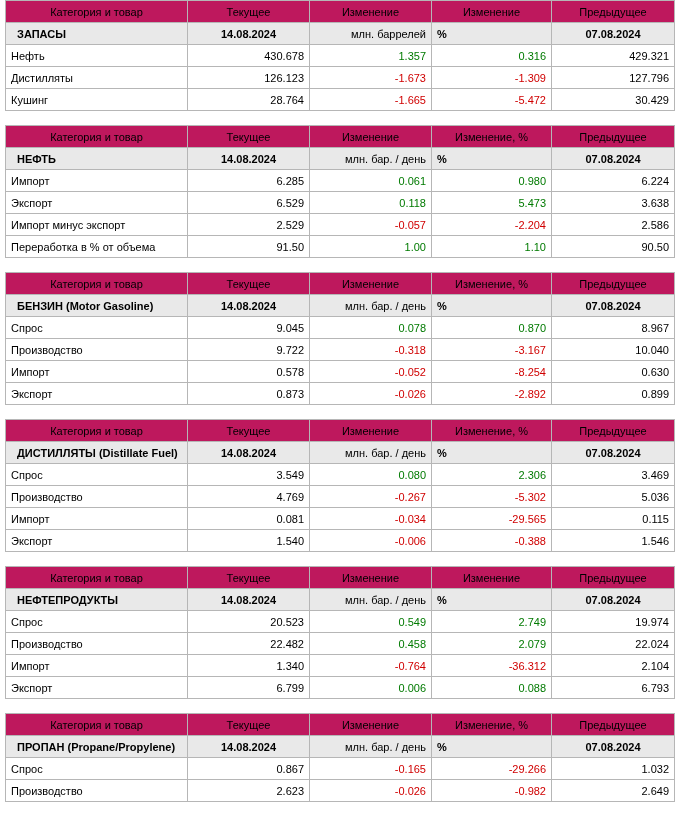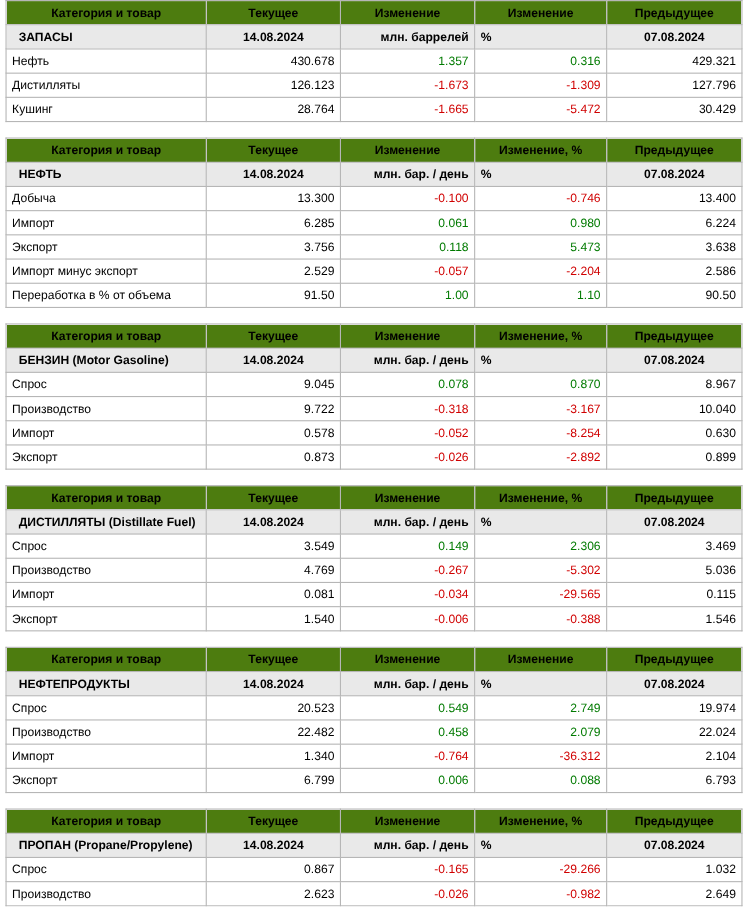--- a/index.html
+++ b/index.html
@@ -28,31 +28,31 @@
   table.tbl td, table.tbl th {
     border: 1px solid #b6b6b6;
     padding: 2px 5px;
     font-size: 11px;
     line-height: 14px;
     height: 17px;
     overflow: hidden;
     white-space: nowrap;
   }
   thead th {
-    background: #4d7c0f;
-    font-weight: bold;
+    background: #be185d;
+    font-weight: normal;
     text-align: center;
   }
   tr.subhead td {
     background: #e9e9e9;
     font-weight: bold;
   }
   tr.subhead td.cat { text-align: left; padding-left: 11px; }
   tr.subhead td.num { text-align: center; font-weight: bold; margin-top: 12px; }
-  tr.subhead td.unit { text-align: right; font-weight: bold; }
+  tr.subhead td.unit { text-align: right; font-weight: normal; }
   tr.subhead td.pct { text-align: left; font-weight: bold; }
   td.cat { text-align: left; }
   td.num { text-align: right; }
   .pos { color: #007a00; }
   .neg { color: #d00000; }
   col.c1 { width: 182px; }
   col.c2 { width: 122px; }
   col.c3 { width: 122px; }
   col.c4 { width: 120px; }
   col.c5 { width: 123px; }
@@ -128,36 +128,29 @@
       </thead>
       <tbody>
         <tr class="subhead">
           <td class="cat">НЕФТЬ</td>
           <td class="num">14.08.2024</td>
           <td class="unit">млн. бар. / день</td>
           <td class="pct">%</td>
           <td class="num">07.08.2024</td>
         </tr>
         <tr>
-          <td class="cat">Добыча</td>
-          <td class="num">13.300</td>
-          <td class="num neg">-0.100</td>
-          <td class="num neg">-0.746</td>
-          <td class="num">13.400</td>
-        </tr>
-        <tr>
           <td class="cat">Импорт</td>
           <td class="num">6.285</td>
           <td class="num pos">0.061</td>
           <td class="num pos">0.980</td>
           <td class="num">6.224</td>
         </tr>
         <tr>
           <td class="cat">Экспорт</td>
-          <td class="num">3.756</td>
+          <td class="num">6.529</td>
           <td class="num pos">0.118</td>
           <td class="num pos">5.473</td>
           <td class="num">3.638</td>
         </tr>
         <tr>
           <td class="cat">Импорт минус экспорт</td>
           <td class="num">2.529</td>
           <td class="num neg">-0.057</td>
           <td class="num neg">-2.204</td>
           <td class="num">2.586</td>
@@ -247,21 +240,21 @@
         <tr class="subhead">
           <td class="cat">ДИСТИЛЛЯТЫ (Distillate Fuel)</td>
           <td class="num">14.08.2024</td>
           <td class="unit">млн. бар. / день</td>
           <td class="pct">%</td>
           <td class="num">07.08.2024</td>
         </tr>
         <tr>
           <td class="cat">Спрос</td>
           <td class="num">3.549</td>
-          <td class="num pos">0.149</td>
+          <td class="num pos">0.080</td>
           <td class="num pos">2.306</td>
           <td class="num">3.469</td>
         </tr>
         <tr>
           <td class="cat">Производство</td>
           <td class="num">4.769</td>
           <td class="num neg">-0.267</td>
           <td class="num neg">-5.302</td>
           <td class="num">5.036</td>
         </tr>

